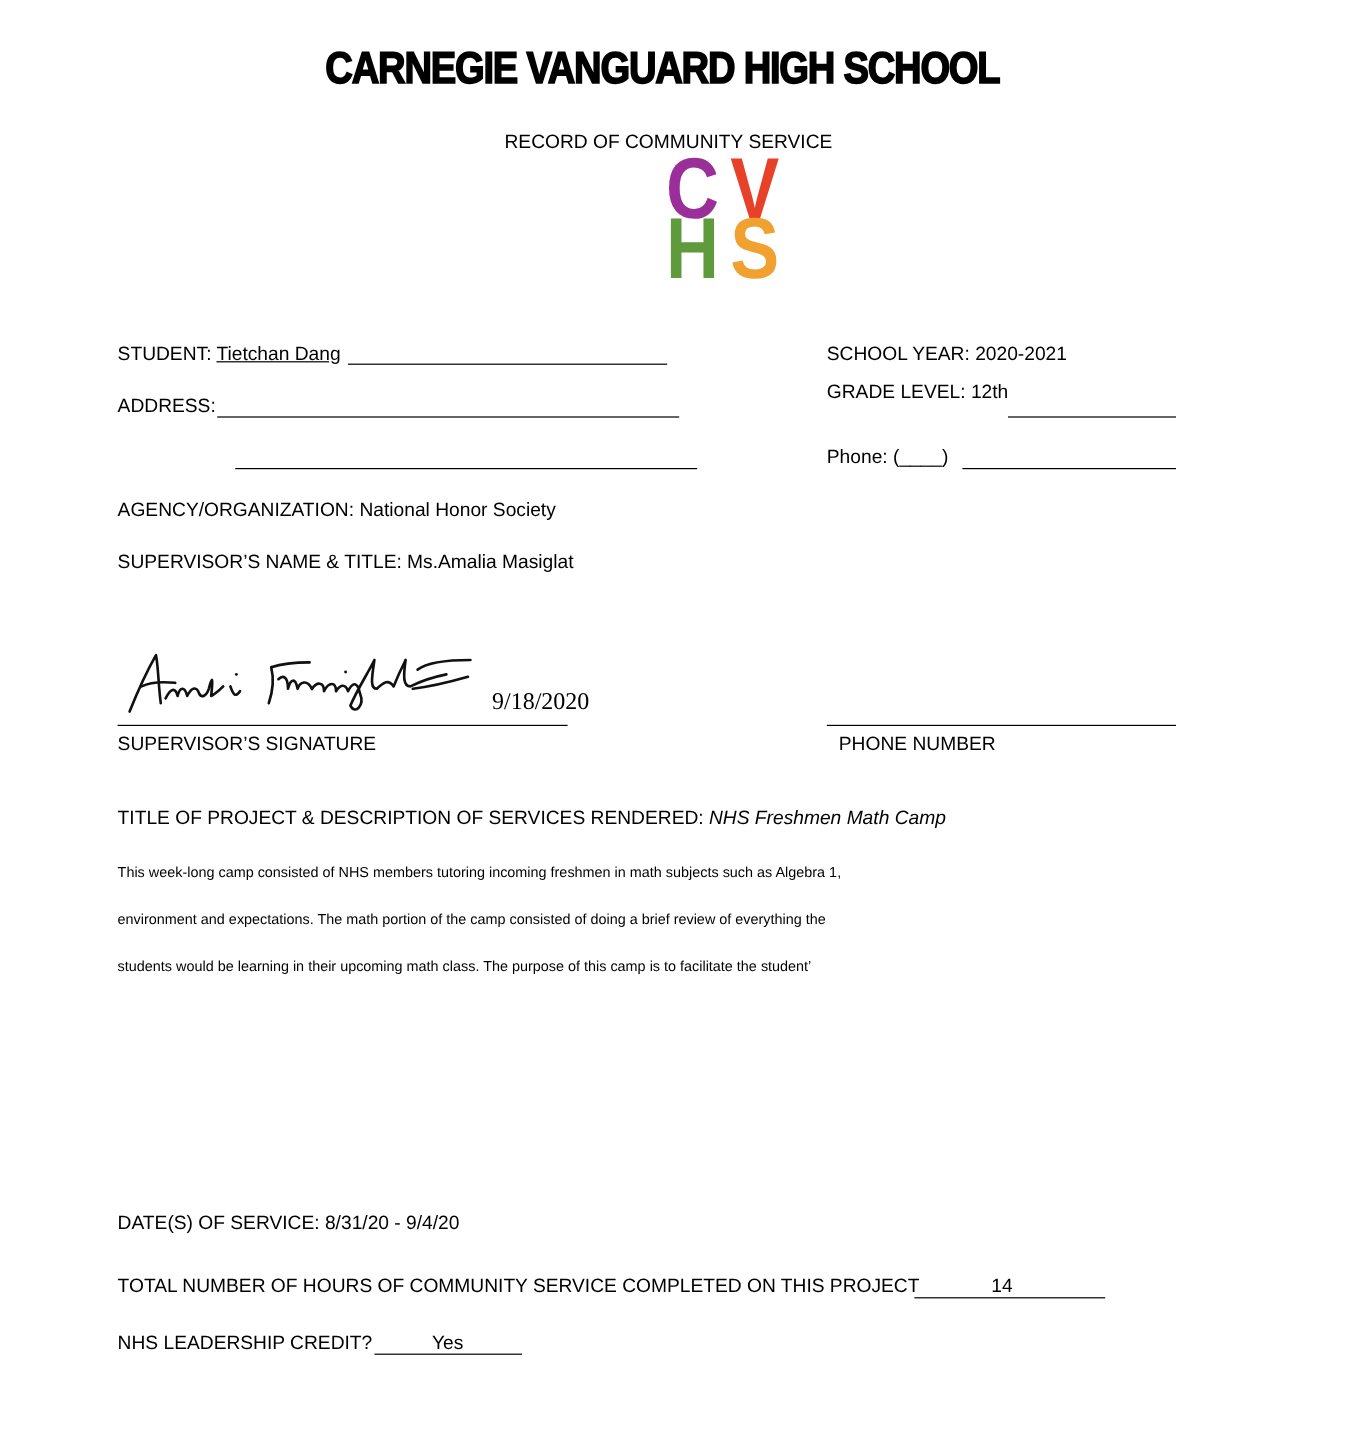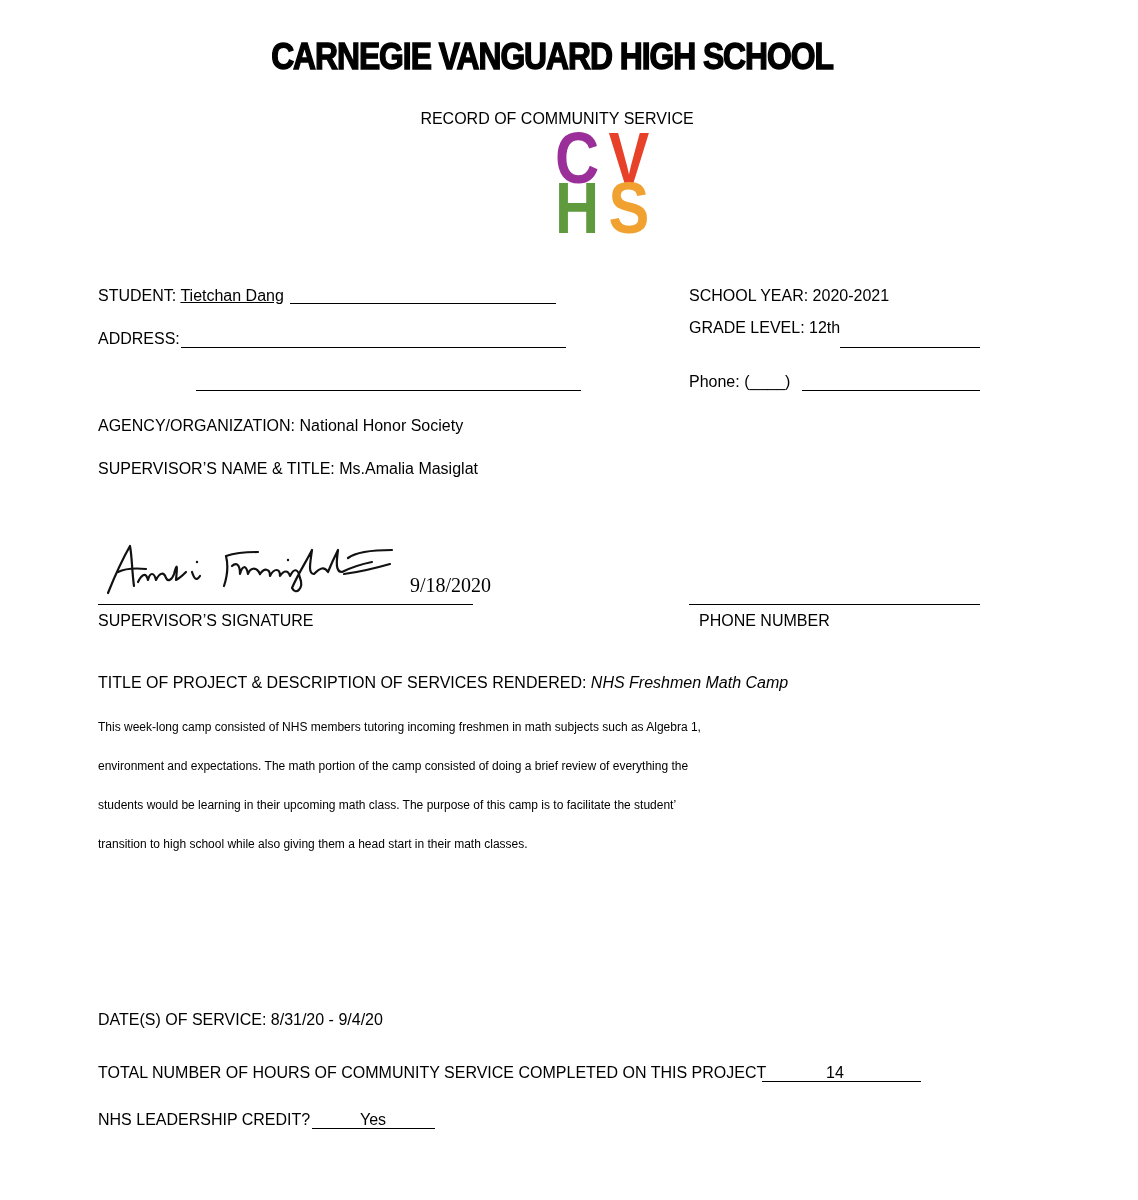--- a/index.html
+++ b/index.html
@@ -153,21 +153,20 @@
 
 <div class="abs field" style="left:98px; top:674px;">
   <span class="lbl">TITLE OF PROJECT &amp; DESCRIPTION OF SERVICES RENDERED:</span>
   <span class="italic">NHS Freshmen Math Camp</span>
 </div>
 
 <div class="desc">
   <div>This week-long camp consisted of NHS members tutoring incoming freshmen in math subjects such as Algebra 1,</div>
   <div>environment and expectations. The math portion of the camp consisted of doing a brief review of everything the</div>
   <div>students would be learning in their upcoming math class. The purpose of this camp is to facilitate the student’</div>
-  <div>transition to high school while also giving them a head start in their math classes.</div>
 </div>
 
 <div class="abs field" style="left:98px; top:1011px;">
   <span class="lbl">DATE(S) OF SERVICE:</span>
   <span>8/31/20 - 9/4/20</span>
 </div>
 
 <div class="abs field" style="left:98px; top:1064px;">
   <span class="lbl">TOTAL NUMBER OF HOURS OF COMMUNITY SERVICE COMPLETED ON THIS PROJECT</span>
 </div>

